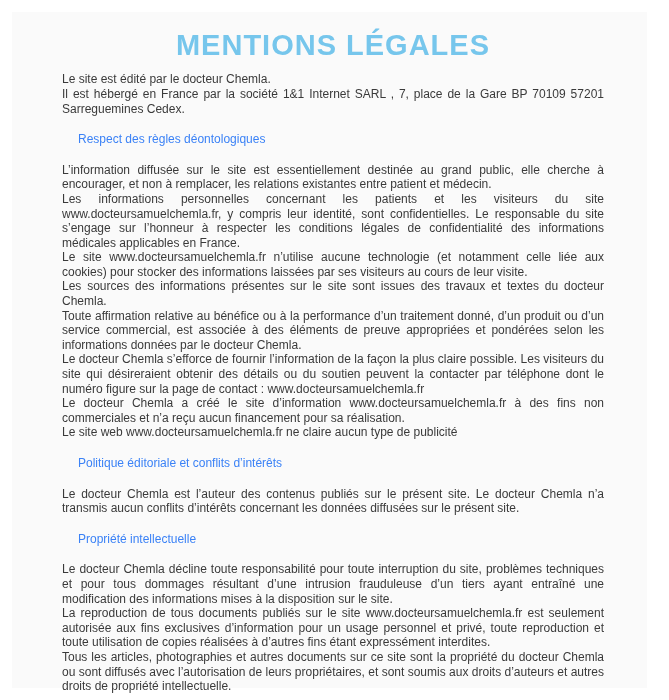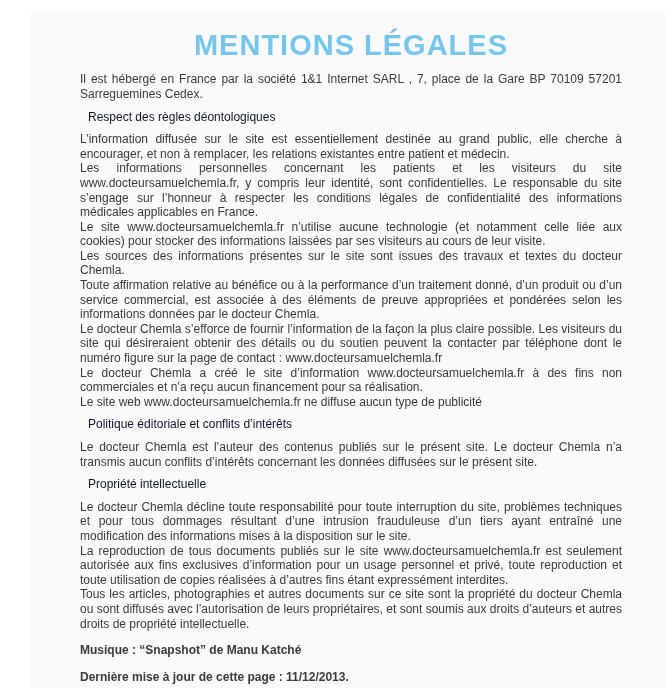--- a/index.html
+++ b/index.html
@@ -7,21 +7,21 @@
     margin: 0;
     padding: 0;
     background: #ffffff;
     width: 669px;
     height: 700px;
     overflow: hidden;
     font-family: "Liberation Sans", sans-serif;
   }
   .panel {
     position: absolute;
-    left: 30px;
+    left: 12px;
     top: 12px;
     width: 635px;
     height: 676px;
     background: #fafafa;
     box-sizing: border-box;
     padding: 17px 43px 0 50px;
   }
   .page-title {
     margin: 0 0 10px 0;
     text-align: center;
@@ -40,52 +40,53 @@
     margin: 0;
     text-align: justify;
   }
   .para.no-justify {
     text-align: left;
   }
   .gap-after {
     margin-bottom: 4px;
   }
   .section-heading {
-    margin: 8px;
+    margin: 16px;
     font-size: 12px;
     line-height: 14.6px;
     font-weight: normal;
-    color: #0f172a;
+    color: #3b82f6;
     text-align: left;
   }
   .note {
     margin: 12px 0 0 0;
     text-align: left;
     font-weight: bold;
   }
 </style>
 </head>
 <body>
 
 <div class="panel">
   <h1 class="page-title">MENTIONS LÉGALES</h1>
 
   <div class="content">
 
+    <p class="para no-justify">Le site est édité par le docteur Chemla.</p>
     <p class="para gap-after">Il est hébergé en France par la société 1&amp;1 Internet SARL , 7, place de la Gare BP 70109 57201 Sarreguemines Cedex.</p>
 
     <h2 class="section-heading">Respect des règles déontologiques</h2>
     <p class="para">L’information diffusée sur le site est essentiellement destinée au grand public, elle cherche à encourager, et non à remplacer, les relations existantes entre patient et médecin.</p>
     <p class="para">Les informations personnelles concernant les patients et les visiteurs du site www.docteursamuelchemla.fr, y compris leur identité, sont confidentielles. Le responsable du site s’engage sur l’honneur à respecter les conditions légales de confidentialité des informations médicales applicables en France.</p>
     <p class="para">Le site www.docteursamuelchemla.fr n’utilise aucune technologie (et notamment celle liée aux cookies) pour stocker des informations laissées par ses visiteurs au cours de leur visite.</p>
     <p class="para">Les sources des informations présentes sur le site sont issues des travaux et textes du docteur Chemla.</p>
     <p class="para">Toute affirmation relative au bénéfice ou à la performance d’un traitement donné, d’un produit ou d’un service commercial, est associée à des éléments de preuve appropriées et pondérées selon les informations données par le docteur Chemla.</p>
     <p class="para">Le docteur Chemla s’efforce de fournir l’information de la façon la plus claire possible. Les visiteurs du site qui désireraient obtenir des détails ou du soutien peuvent la contacter par téléphone dont le numéro figure sur la page de contact : www.docteursamuelchemla.fr</p>
     <p class="para">Le docteur Chemla a créé le site d’information www.docteursamuelchemla.fr à des fins non commerciales et n’a reçu aucun financement pour sa réalisation.</p>
-    <p class="para no-justify">Le site web www.docteursamuelchemla.fr ne diffuse aucun type de publicité</p>
+    <p class="para no-justify">Le site web www.docteursamuelchemla.fr ne claire aucun type de publicité</p>
 
     <h2 class="section-heading">Politique éditoriale et conflits d’intérêts</h2>
     <p class="para">Le docteur Chemla est l’auteur des contenus publiés sur le présent site. Le docteur Chemla n’a transmis aucun conflits d’intérêts concernant les données diffusées sur le présent site.</p>
 
     <h2 class="section-heading">Propriété intellectuelle</h2>
     <p class="para">Le docteur Chemla décline toute responsabilité pour toute interruption du site, problèmes techniques et pour tous dommages résultant d’une intrusion frauduleuse d’un tiers ayant entraîné une modification des informations mises à la disposition sur le site.</p>
     <p class="para">La reproduction de tous documents publiés sur le site www.docteursamuelchemla.fr est seulement autorisée aux fins exclusives d’information pour un usage personnel et privé, toute reproduction et toute utilisation de copies réalisées à d’autres fins étant expressément interdites.</p>
     <p class="para">Tous les articles, photographies et autres documents sur ce site sont la propriété du docteur Chemla ou sont diffusés avec l’autorisation de leurs propriétaires, et sont soumis aux droits d’auteurs et autres droits de propriété intellectuelle.</p>
 
     <p class="para note">Musique : “Snapshot” de Manu Katché</p>

